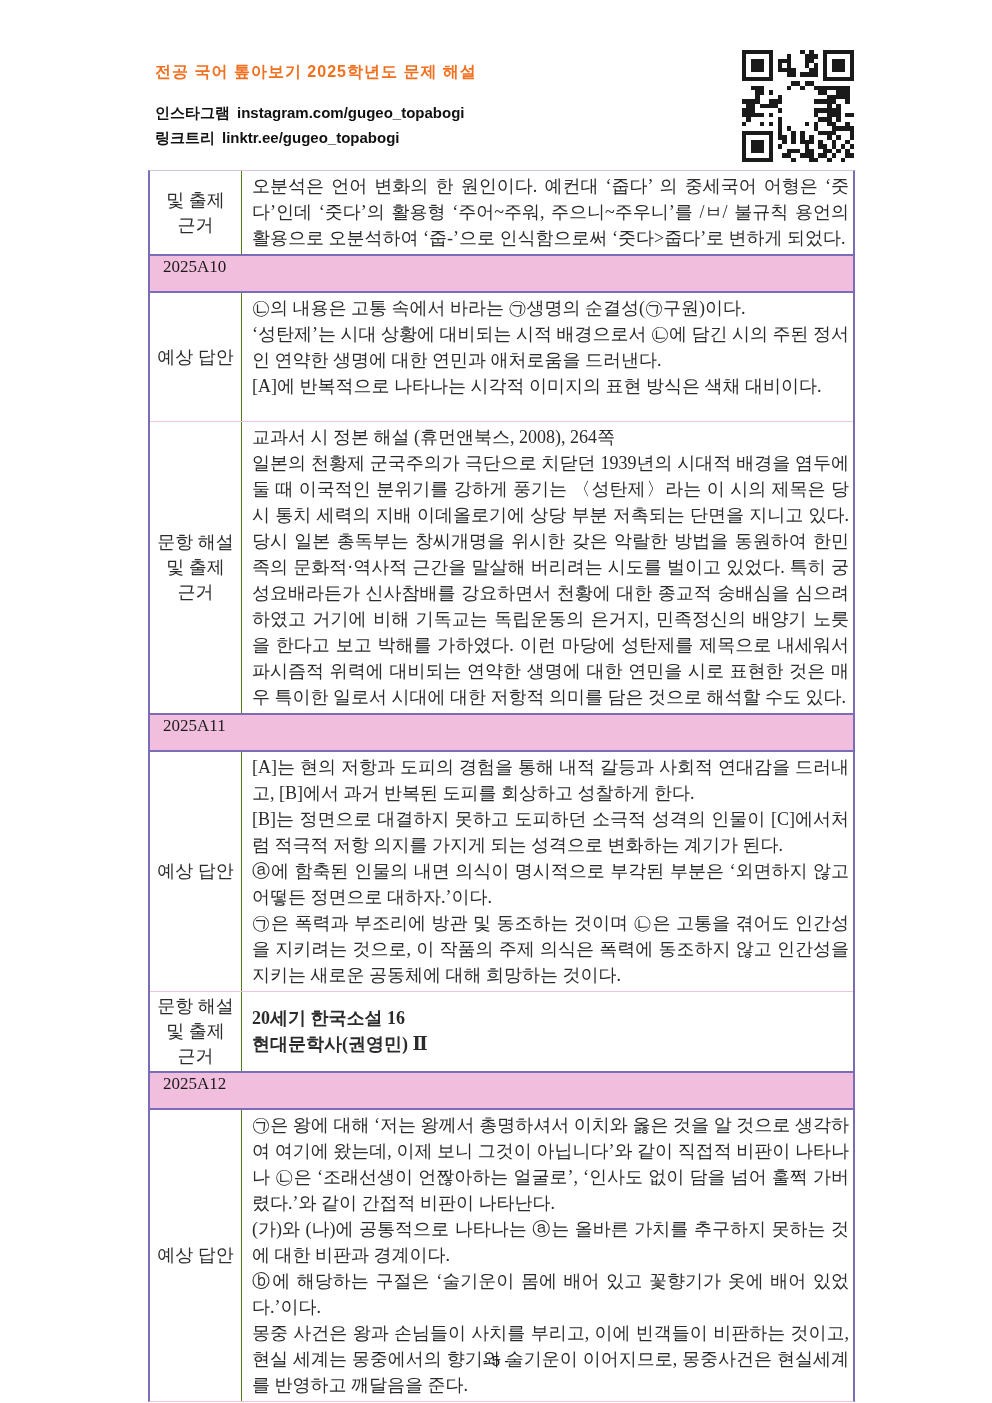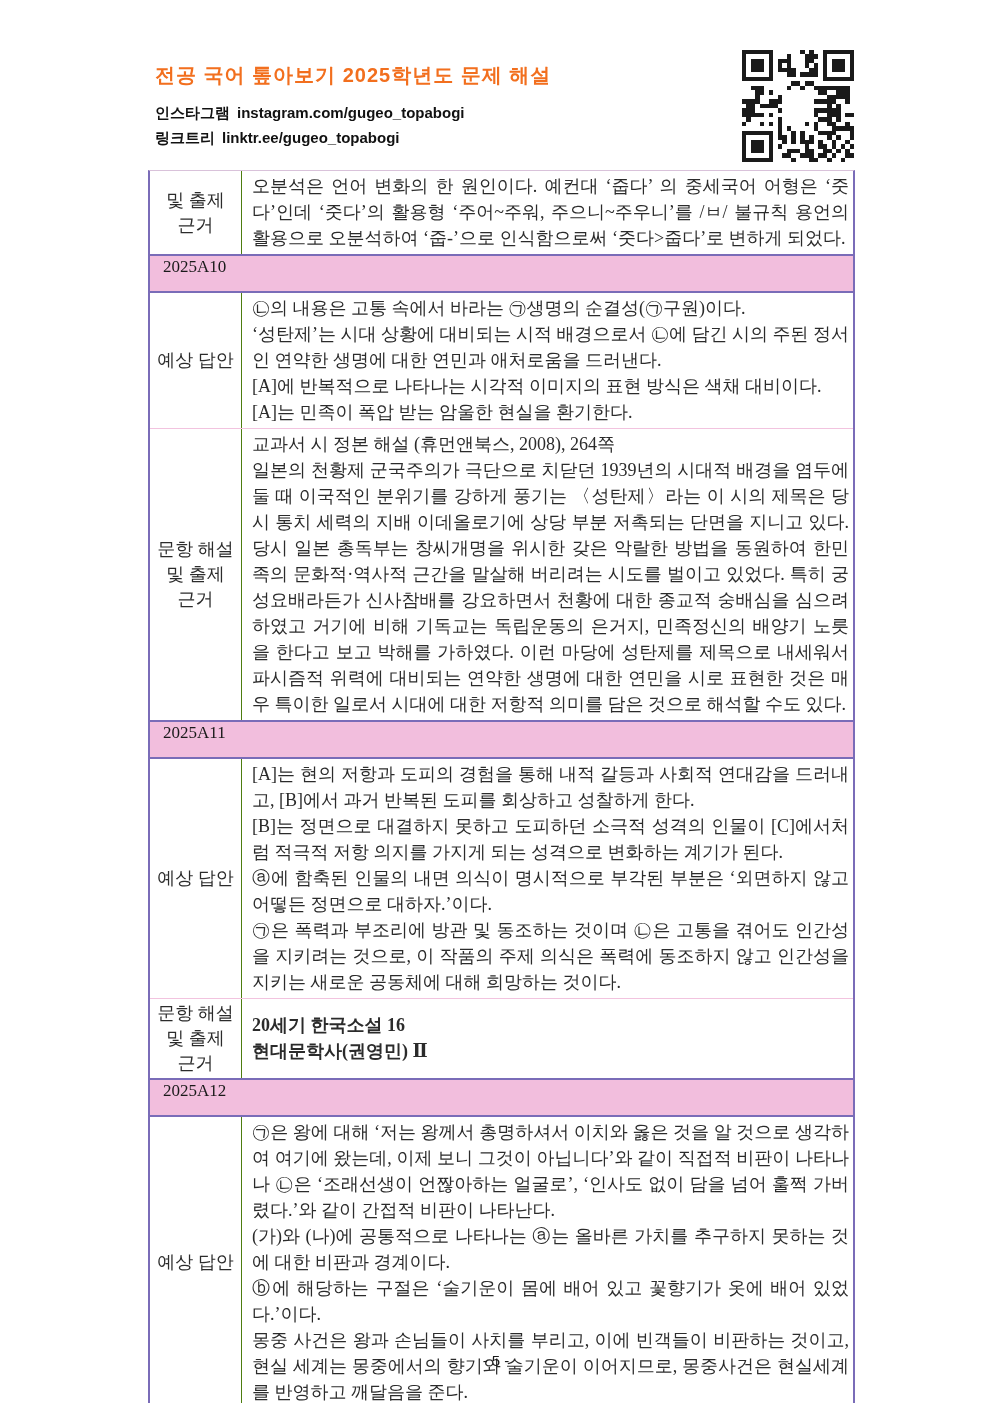--- a/index.html
+++ b/index.html
@@ -9,21 +9,21 @@
     position: relative;
     font-family: "Liberation Serif", "DejaVu Serif", serif;
     color: #2b2b2b;
     overflow: hidden;
   }
 
   
   .hdr-title {
     position: absolute; left: 155px; top: 62px;
     font-family: "Liberation Sans", "DejaVu Sans", sans-serif;
-    font-weight: bold; font-size: 20px; letter-spacing: 1px;
+    font-weight: bold; font-size: 16px; letter-spacing: 1px;
     color: #F26F1E;
   }
   .hdr-line {
     position: absolute; left: 155px;
     font-family: "Liberation Sans", "DejaVu Sans", sans-serif;
     font-weight: bold; font-size: 15px; color: #111;
   }
   .hdr-line.ig { top: 104px; }
   .hdr-line.lt { top: 129px; }
   .hdr-line .lbl { margin-right: 7px; }
@@ -399,21 +399,20 @@
   <div class="row section">2025A10</div>
 
   <div class="row r2">
     <div class="cell-label">
       <div>예상 답안</div>
     </div>
     <div class="cell-body">
       <p>㉡의 내용은 고통 속에서 바라는 ㉠생명의 순결성(㉠구원)이다.</p>
       <p>‘성탄제’는 시대 상황에 대비되는 시적 배경으로서 ㉡에 담긴 시의 주된 정서인 연약한 생명에 대한 연민과 애처로움을 드러낸다.</p>
       <p>[A]에 반복적으로 나타나는 시각적 이미지의 표현 방식은 색채 대비이다.</p>
-      <p>[A]는 민족이 폭압 받는 암울한 현실을 환기한다.</p>
     </div>
   </div>
 
   <div class="row r3">
     <div class="cell-label">
       <div>문항 해설</div>
       <div>및 출제</div>
       <div>근거</div>
     </div>
     <div class="cell-body">

